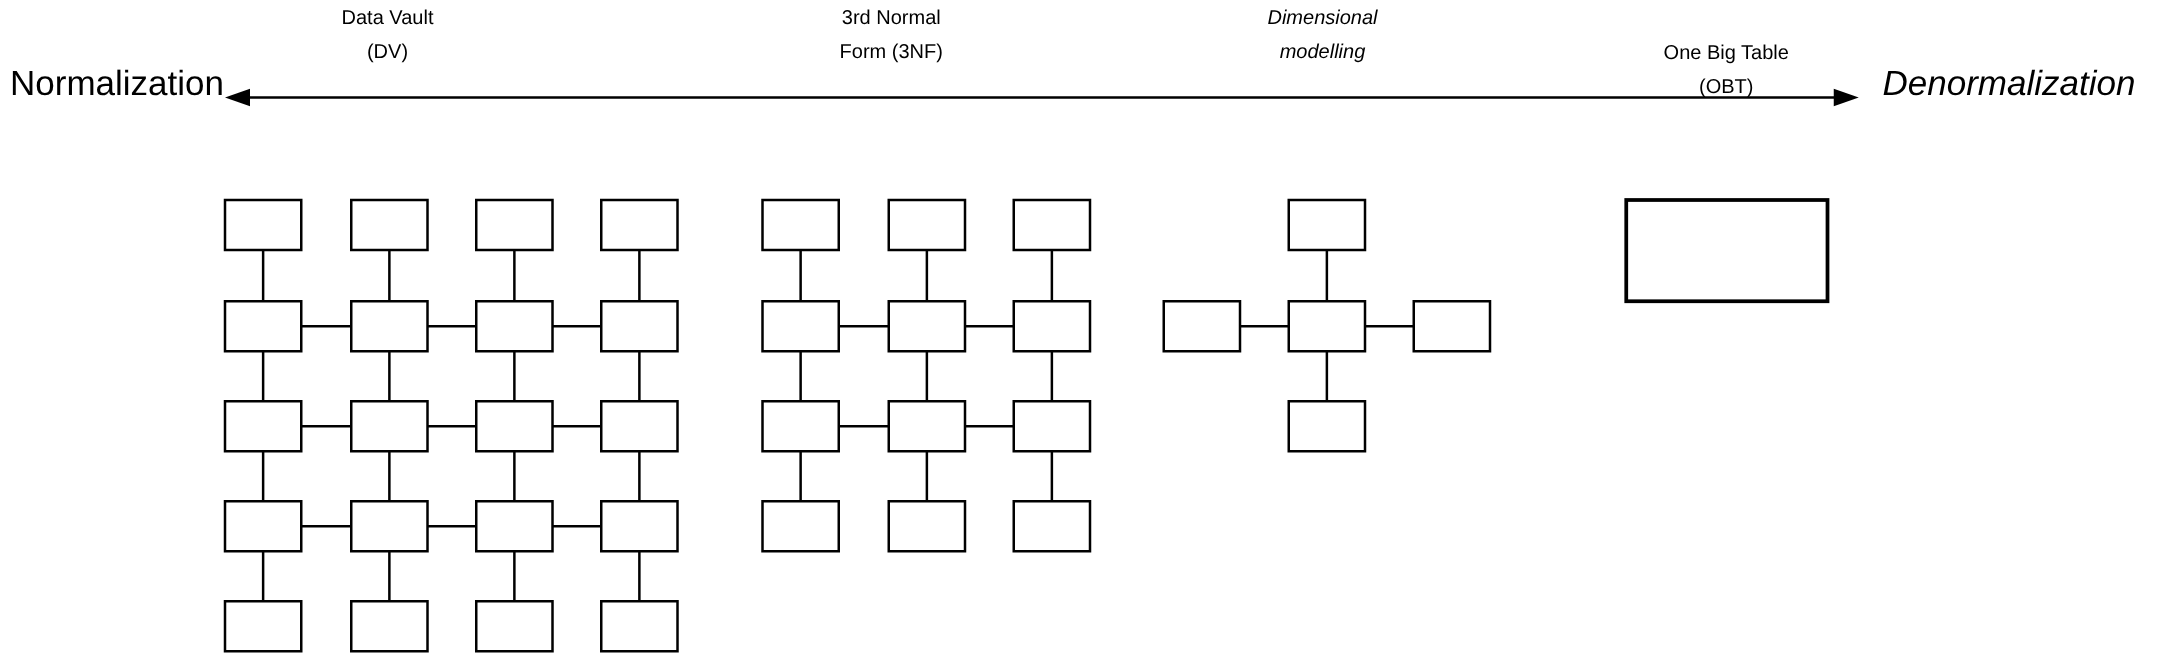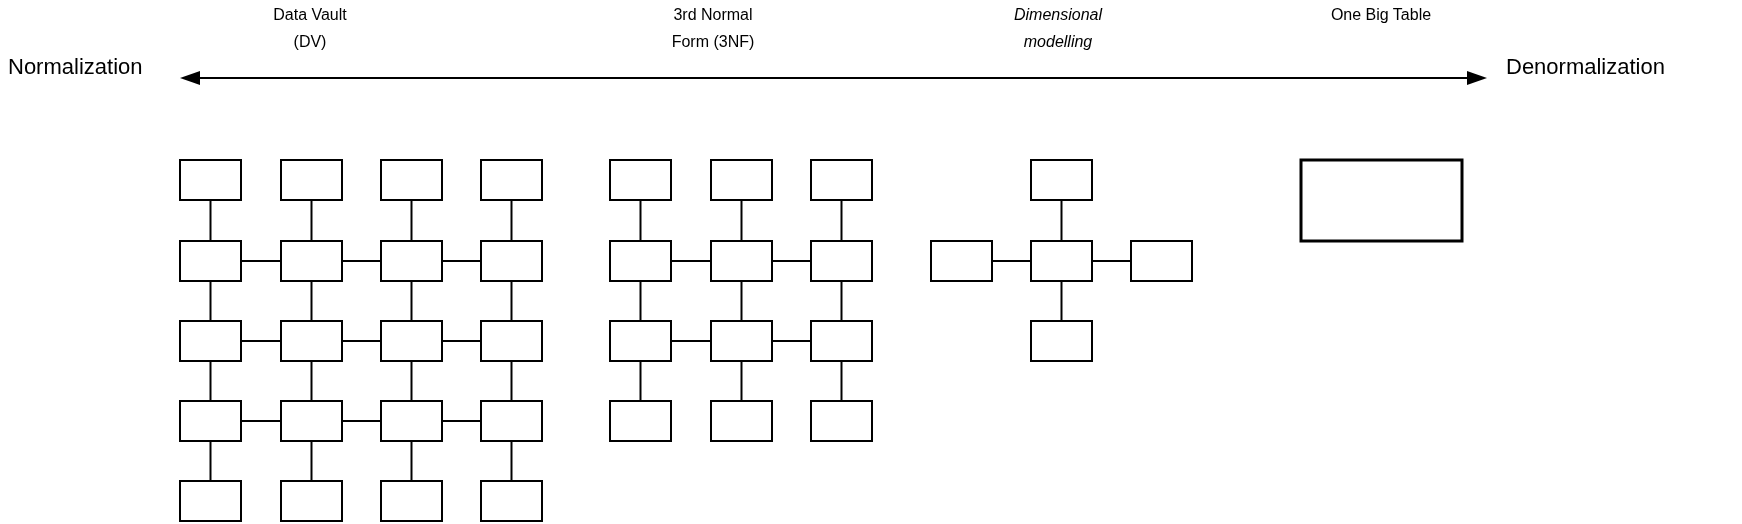--- a/index.html
+++ b/index.html
@@ -17,39 +17,39 @@
     overflow: hidden;
   }
   .canvas svg {
     position: absolute;
     left: 0;
     top: 0;
   }
   .axis-label {
     position: absolute;
     top: 53px;
-    font-size: 22px;
+    font-size: 28px;
     line-height: 27px;
     white-space: nowrap;
   }
   .axis-label.left  { left: 8px; }
-  .axis-label.right { left: 1506px; }
+  .axis-label.right { left: 1506px; font-style: italic; }
   .approach-label {
     position: absolute;
     top: 1px;
     font-size: 16px;
     line-height: 27px;
     text-align: center;
     transform: translateX(-50%);
     white-space: nowrap;
   }
   .approach-label.dv   { left: 310px; }
   .approach-label.tnf  { left: 713px; }
   .approach-label.dim  { left: 1058px; font-style: italic; }
-  .approach-label.obt  { left: 1381px; }
+  .approach-label.obt  { left: 1381px; margin-top: 28px; }
 </style>
 </head>
 <body>
 
 <div class="canvas">
 
   <svg id="diagram-svg" width="1742" height="524" viewBox="0 0 1742 524">
       <g>
         <line x1="198" y1="78" x2="1469" y2="78" stroke="#000000" stroke-width="2"></line>
         <polygon points="180,78 200,71 200,85" fill="#000000"></polygon>
@@ -159,15 +159,16 @@
     <div>Form (3NF)</div>
   </div>
 
   <div class="approach-label dim">
     <div>Dimensional</div>
     <div>modelling</div>
   </div>
 
   <div class="approach-label obt">
     <div>One Big Table</div>
+    <div>(OBT)</div>
   </div>
 
 </div>
 
 </body></html>

